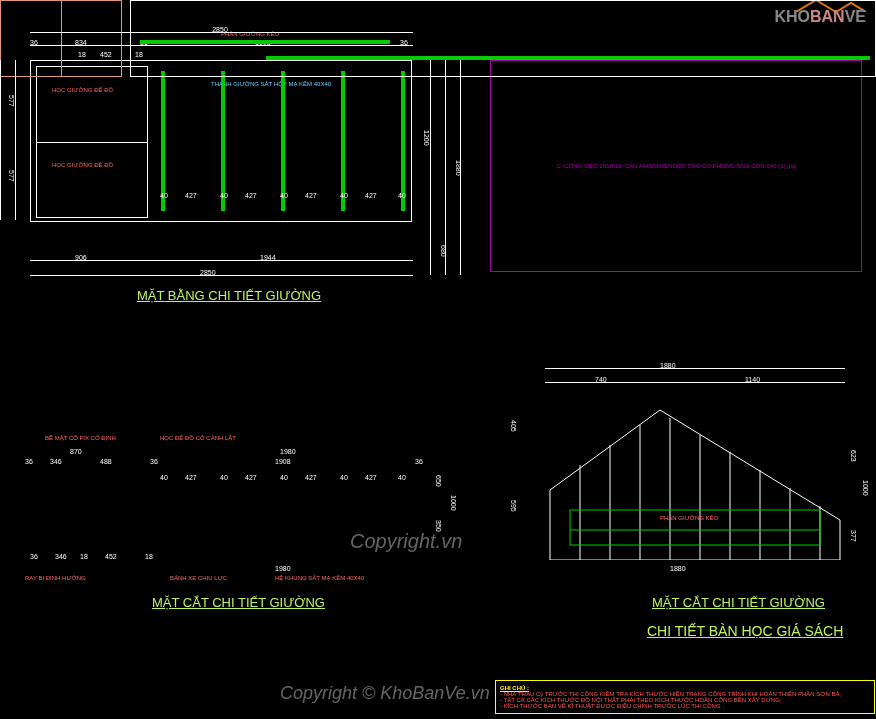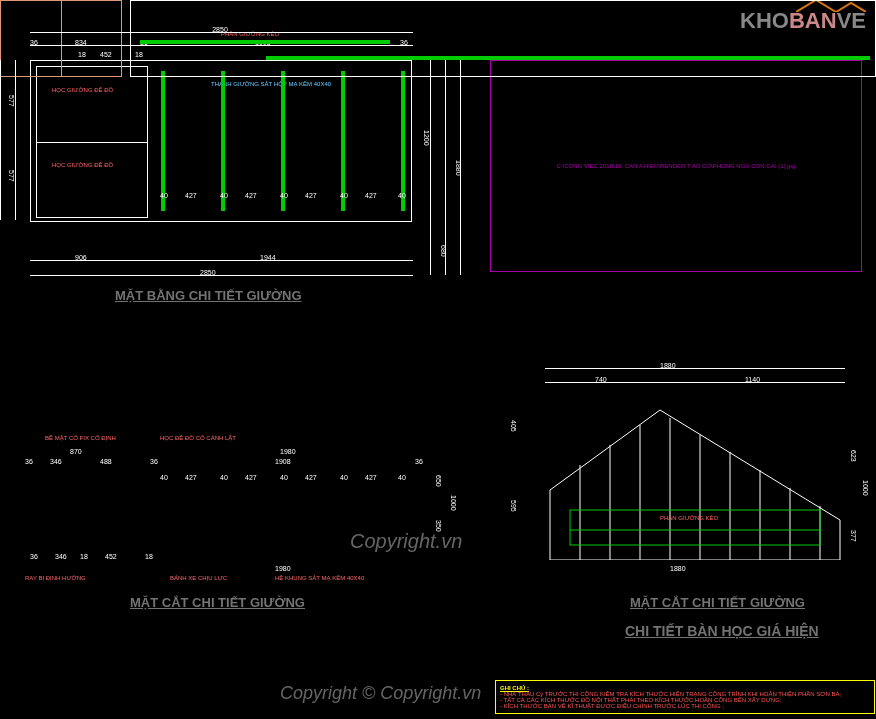--- a/index.html
+++ b/index.html
@@ -11,21 +11,21 @@
     height: 719px;
     position: relative;
     overflow: hidden;
     color: #fff;
   }
   .logo {
     position: absolute;
     top: 8px;
     right: 10px;
     font-weight: bold;
-    font-size: 22px;
+    font-size: 16px;
   }
   .logo .kho { color: #888; }
   .logo .ban { color: #c88; }
   .logo .ve { color: #888; }
   .roof {
     position: absolute;
     top: -2px;
     right: 10px;
     width: 70px;
     height: 12px;
@@ -89,24 +89,25 @@
 
   .dim {
     position: absolute;
     color: #fff;
     font-size: 7px;
     white-space: nowrap;
   }
 
   .title {
     position: absolute;
-    color: #737373;
-    font-weight: bold;
+    color: #bef264;
+    font-weight: normal;
     font-size: 13px;
     text-decoration: underline;
+    margin-left: 22px;
   }
   .title2 { font-size: 14px; }
 
   .label {
     position: absolute;
     color: #f66;
     font-size: 6px;
     white-space: nowrap;
   }
 
@@ -288,31 +289,31 @@
 <div class="dim" style="top:376px;left:745px">1140</div>
 <div class="dim" style="top:565px;left:670px">1880</div>
 
 <div class="dim" style="top:420px;left:510px;writing-mode:vertical-rl">405</div>
 <div class="dim" style="top:500px;left:510px;writing-mode:vertical-rl">595</div>
 <div class="dim" style="top:450px;left:850px;writing-mode:vertical-rl">623</div>
 <div class="dim" style="top:530px;left:850px;writing-mode:vertical-rl">377</div>
 <div class="dim" style="top:480px;left:862px;writing-mode:vertical-rl">1000</div>
 
 <div class="title" style="top:595px;left:630px">MẶT CẮT CHI TIẾT GIƯỜNG</div>
-<div class="title title2" style="top:623px;left:625px">CHI TIẾT BÀN HỌC GIÁ HIỆN</div>
+<div class="title title2" style="top:623px;left:625px">CHI TIẾT BÀN HỌC GIÁ SÁCH</div>
 
 <div class="notes-box">
   <div class="hdr">GHI CHÚ :</div>
   <div>- NHÀ THẦU Cý TRƯỚC THI CÔNG KIỂM TRA KÍCH THƯỚC HIỆN TRẠNG CÔNG TRÌNH KHI HOÀN THIỆN PHẦN SƠN BẢ;</div>
   <div>- TẤT CẢ CÁC KÍCH THƯỚC ĐỒ NỘI THẤT PHẢI THEO KÍCH THƯỚC HOÀN CÔNG BÊN XÂY DỰNG;</div>
   <div>- KÍCH THƯỚC BẢN VẼ KĨ THUẬT ĐƯỢC ĐIỀU CHỈNH TRƯỚC LÚC THI CÔNG ;</div>
 </div>
 
 <div class="watermark" style="top:530px;left:350px">Copyright.vn</div>
-<div class="watermark" style="bottom:15px;left:280px;font-size:18px">Copyright © Copyright.vn</div>
+<div class="watermark" style="bottom:15px;left:280px;font-size:18px">Copyright © KhoBanVe.vn</div>
 
 <div style="position:absolute;top:32px;left:30px;width:383px;height:1px;background:#fff"></div>
 <div style="position:absolute;top:45px;left:30px;width:383px;height:1px;background:#fff"></div>
 <div style="position:absolute;top:260px;left:30px;width:383px;height:1px;background:#fff"></div>
 <div style="position:absolute;top:275px;left:30px;width:383px;height:1px;background:#fff"></div>
 <div style="position:absolute;top:60px;left:15px;width:1px;height:160px;background:#fff"></div>
 <div style="position:absolute;top:60px;left:0px;width:1px;height:160px;background:#fff"></div>
 <div style="position:absolute;top:60px;left:430px;width:1px;height:215px;background:#fff"></div>
 <div style="position:absolute;top:60px;left:445px;width:1px;height:215px;background:#fff"></div>
 <div style="position:absolute;top:60px;left:460px;width:1px;height:215px;background:#fff"></div>

